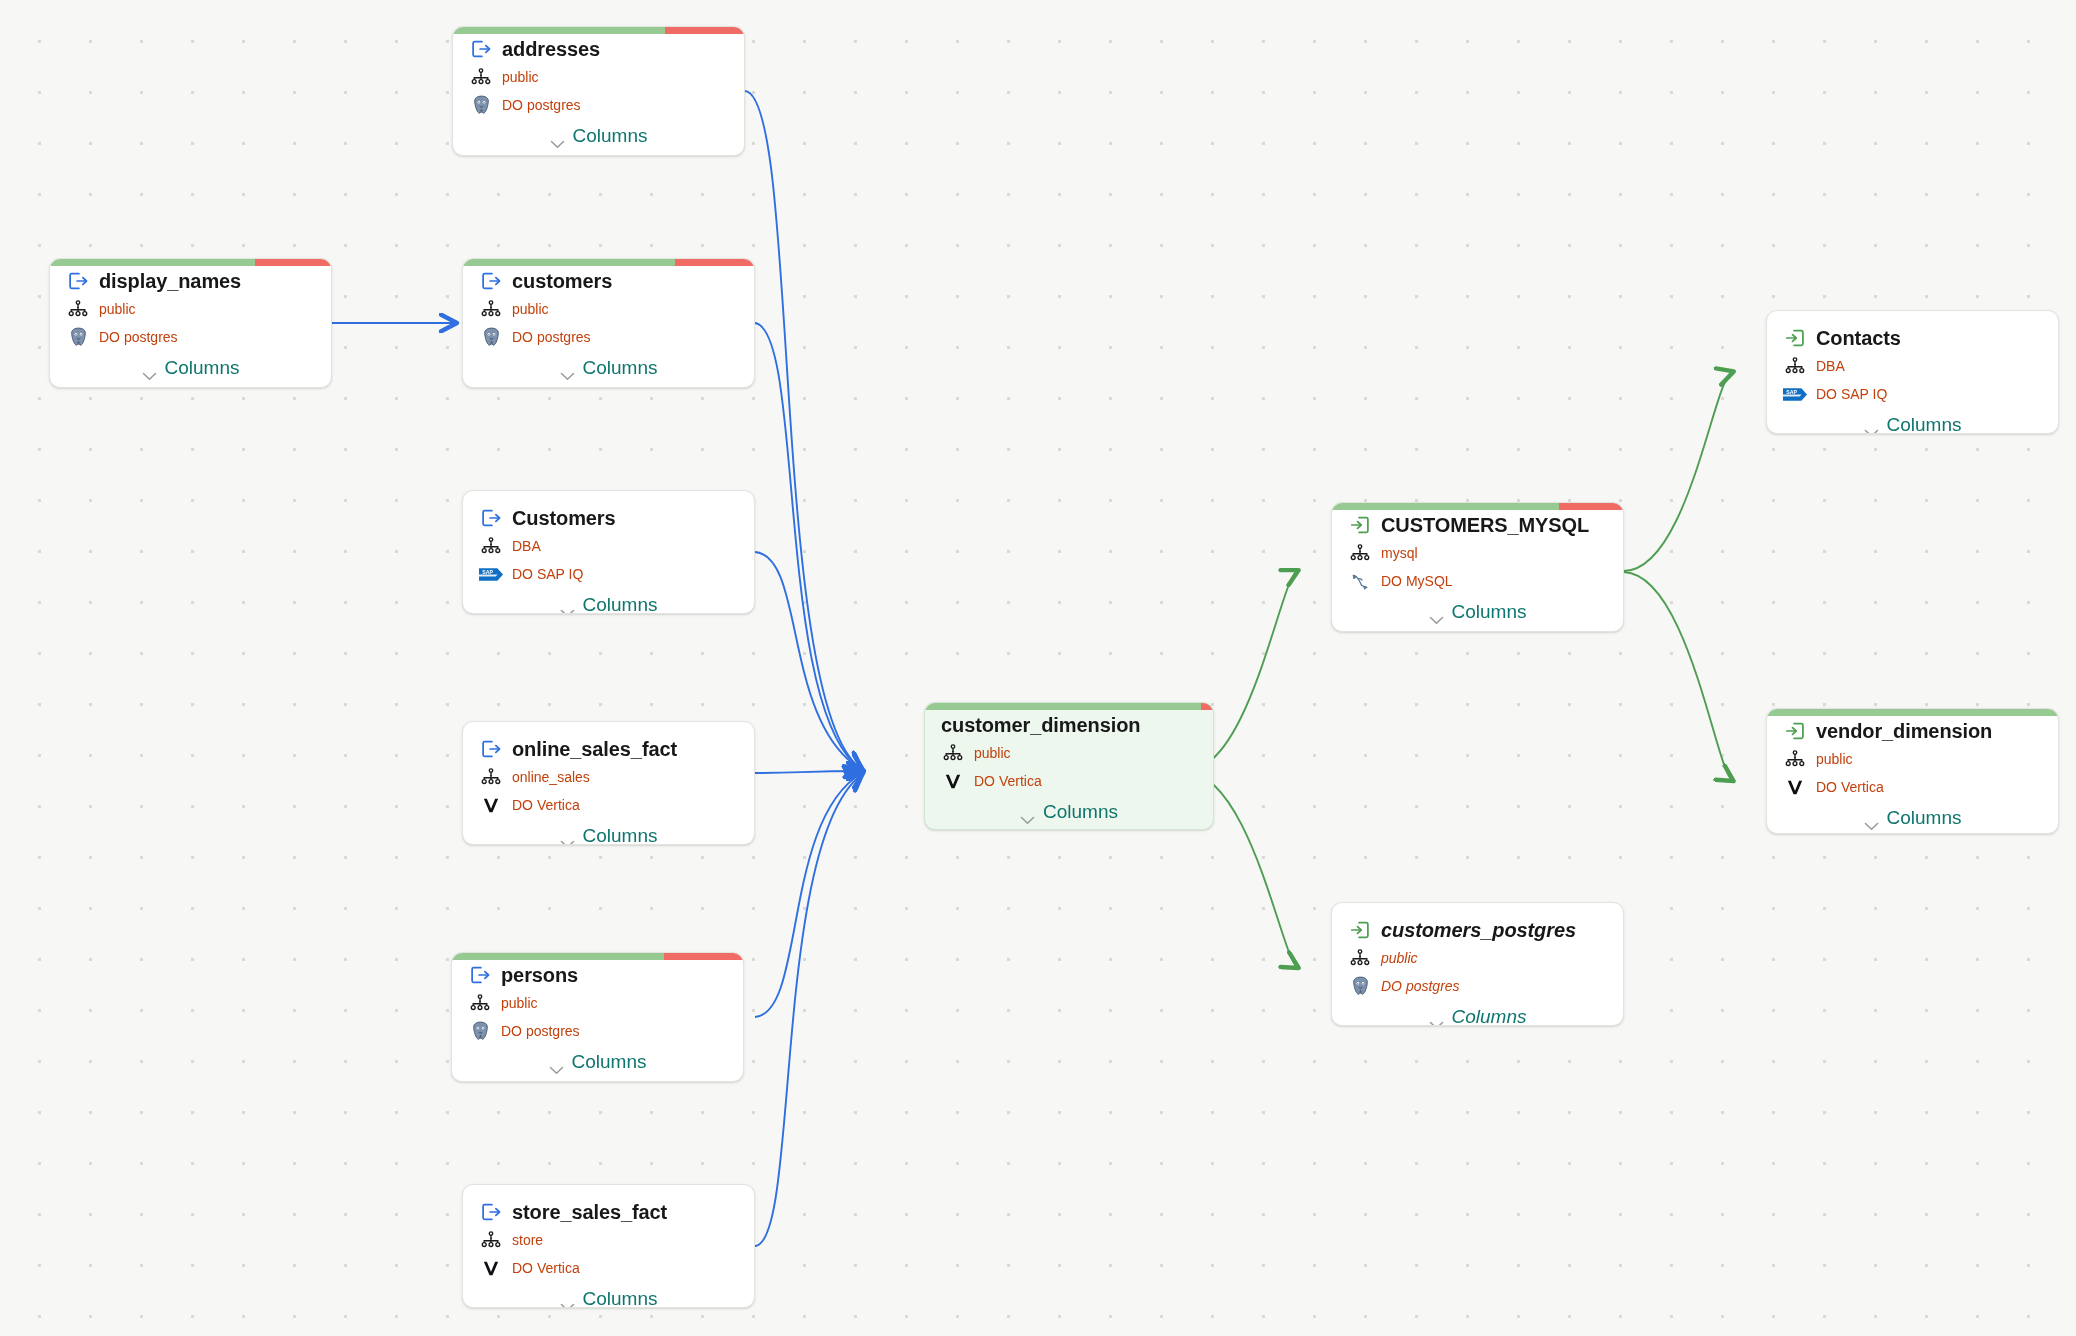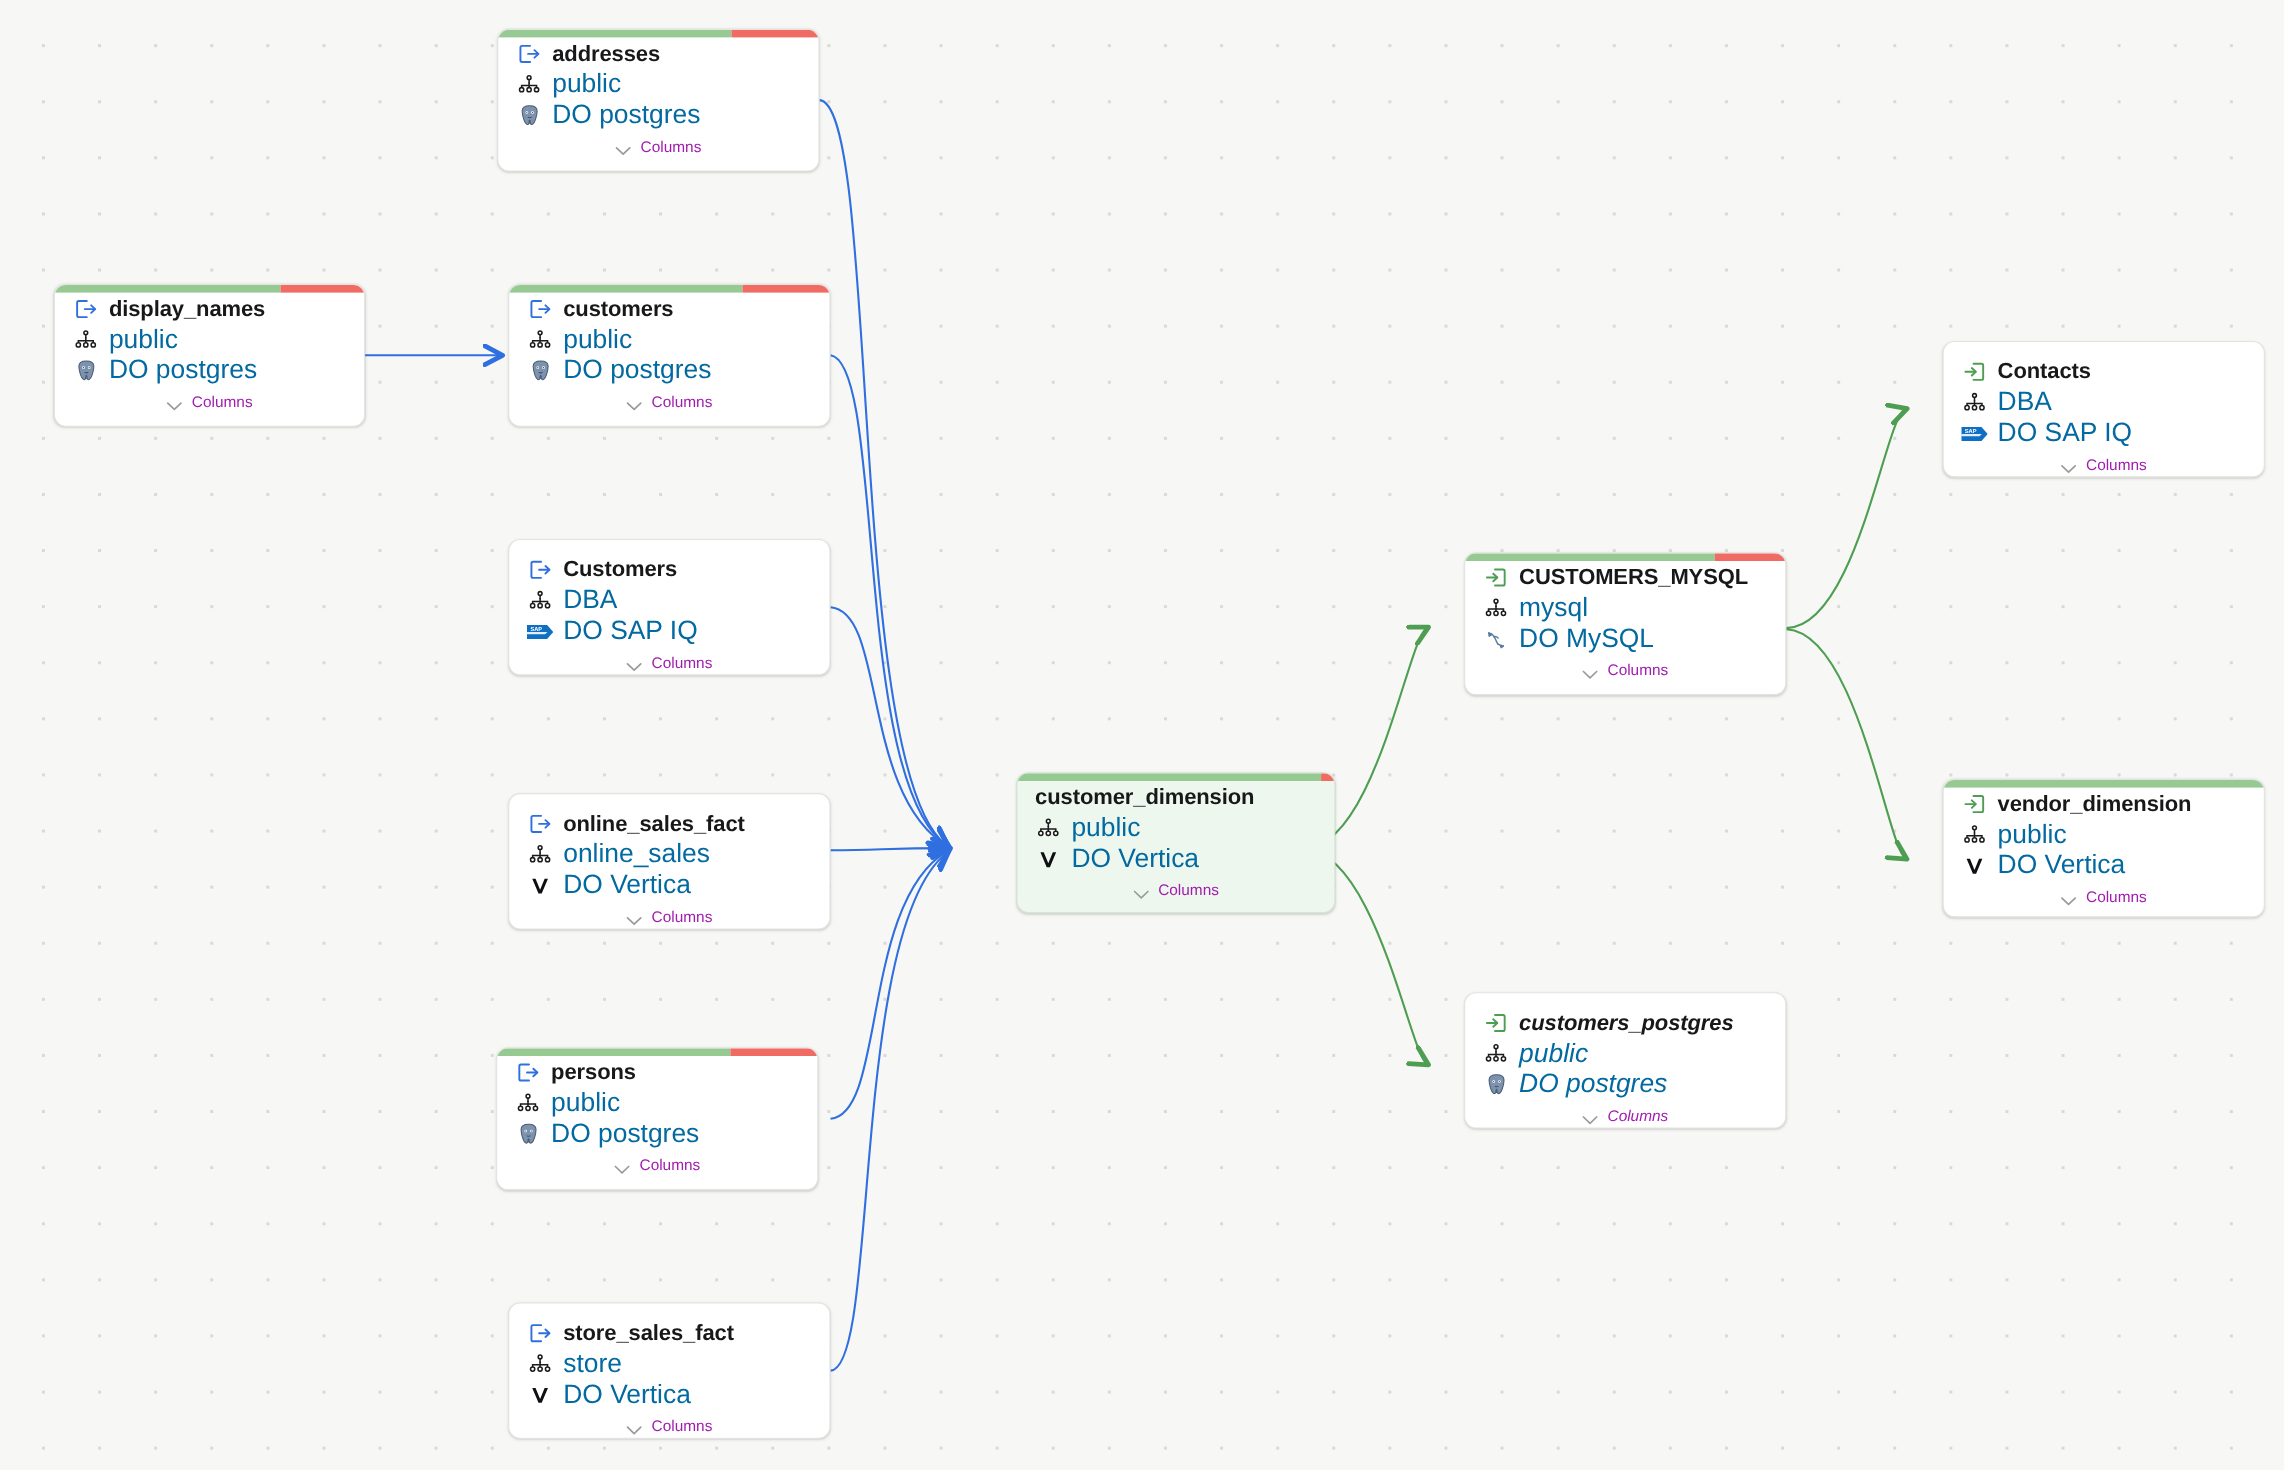--- a/index.html
+++ b/index.html
@@ -20,23 +20,23 @@
     overflow:hidden;
   }
   .node.sel{background:#edf7ed;border-color:#d4e6d4;}
   .bar{position:absolute;left:0;top:0;height:7px;width:100%;display:flex;}
   .bar .g{background:#97ca93;}
   .bar .r{background:#ef6b63;}
   .body{padding:13px 16px 9px 16px;}
   .node.hasbar .body{padding-top:8px;}
   .row{display:flex;align-items:center;gap:9px;height:28px;}
   .title{font-weight:bold;font-size:20px;color:#18181a;letter-spacing:-.1px;white-space:nowrap;}
-  .meta{font-size:24px;color:#0369a1;white-space:nowrap;}
+  .meta{font-size:14px;color:#c2410c;white-space:nowrap;}
   .cols{display:flex;align-items:center;justify-content:center;gap:8px;
-        color:#a21caf;font-size:14px;padding:6px 0 2px 0;}
+        color:#0f766e;font-size:19px;padding:6px 0 2px 0;}
   .chev{display:inline-block;width:15px;height:9px;}
   .ico{width:24px;height:24px;flex:0 0 24px;display:flex;align-items:center;justify-content:center;}
 </style>
 </head>
 <body>
 
 <div id="canvas">
 
   <svg class="edges">
     <defs>

